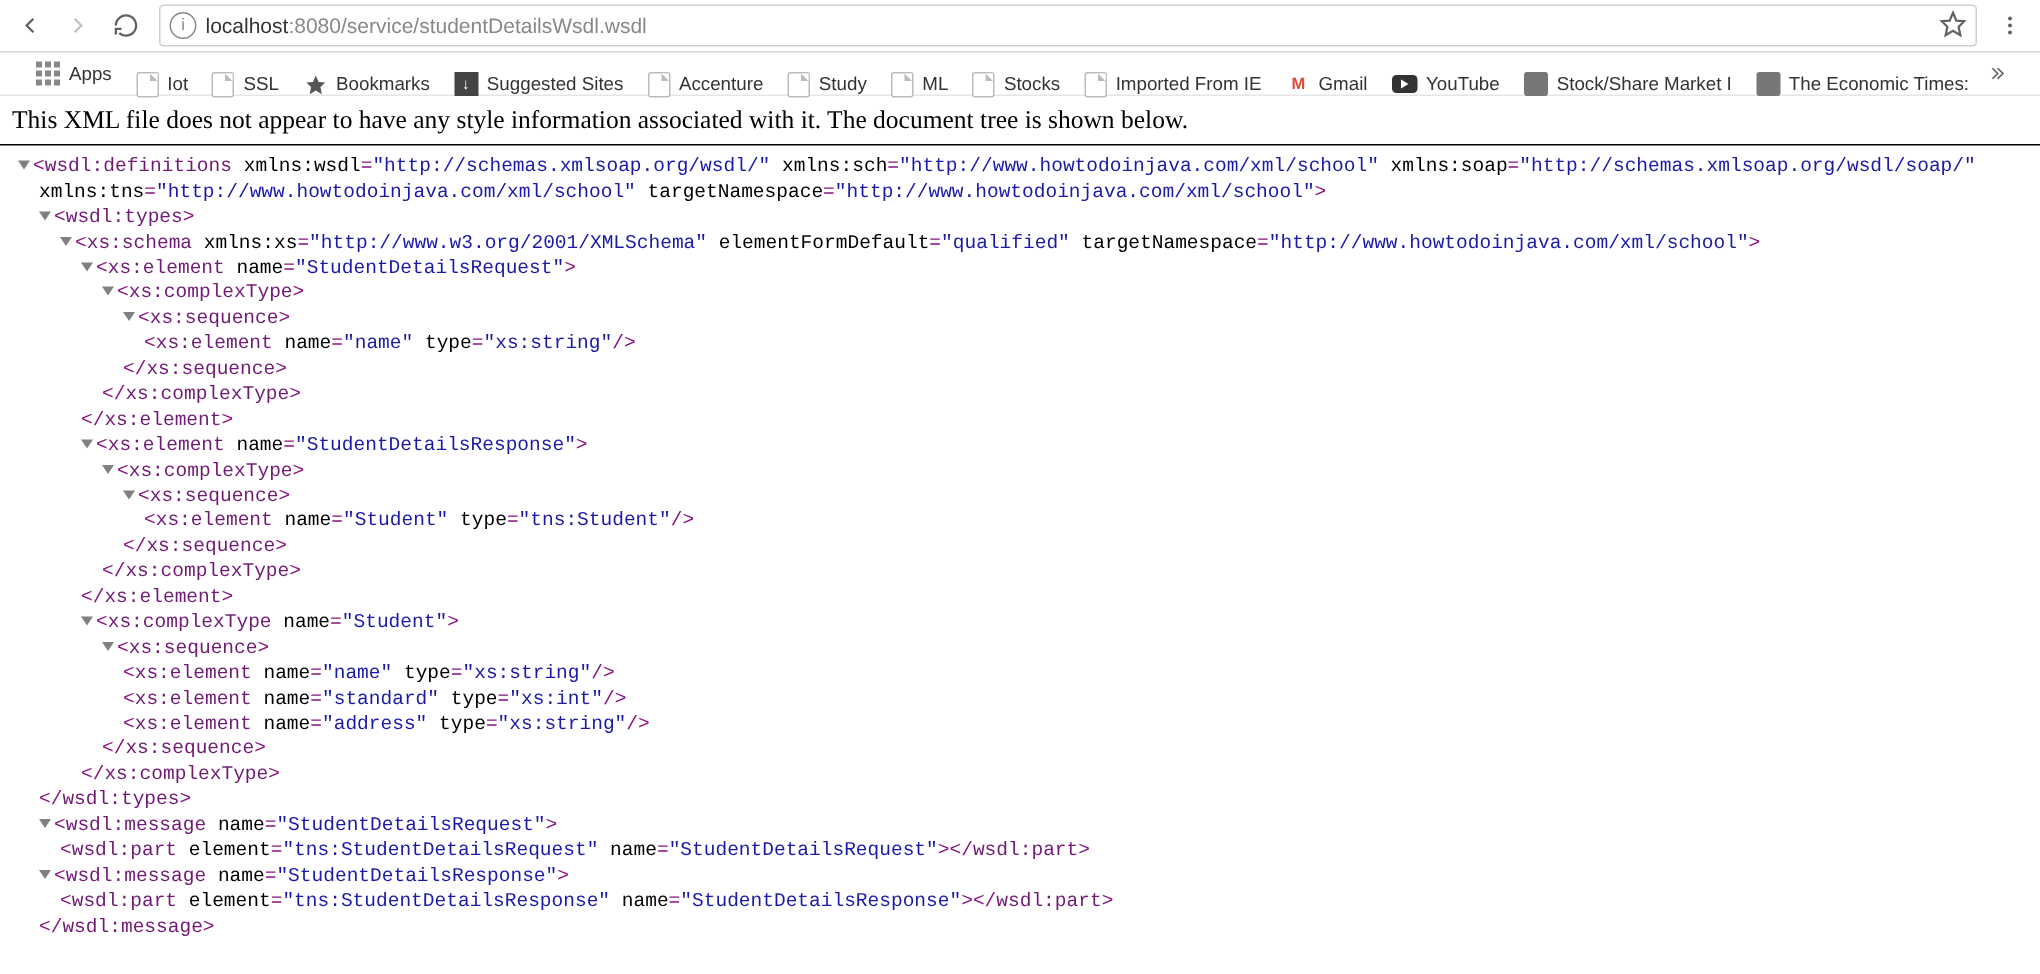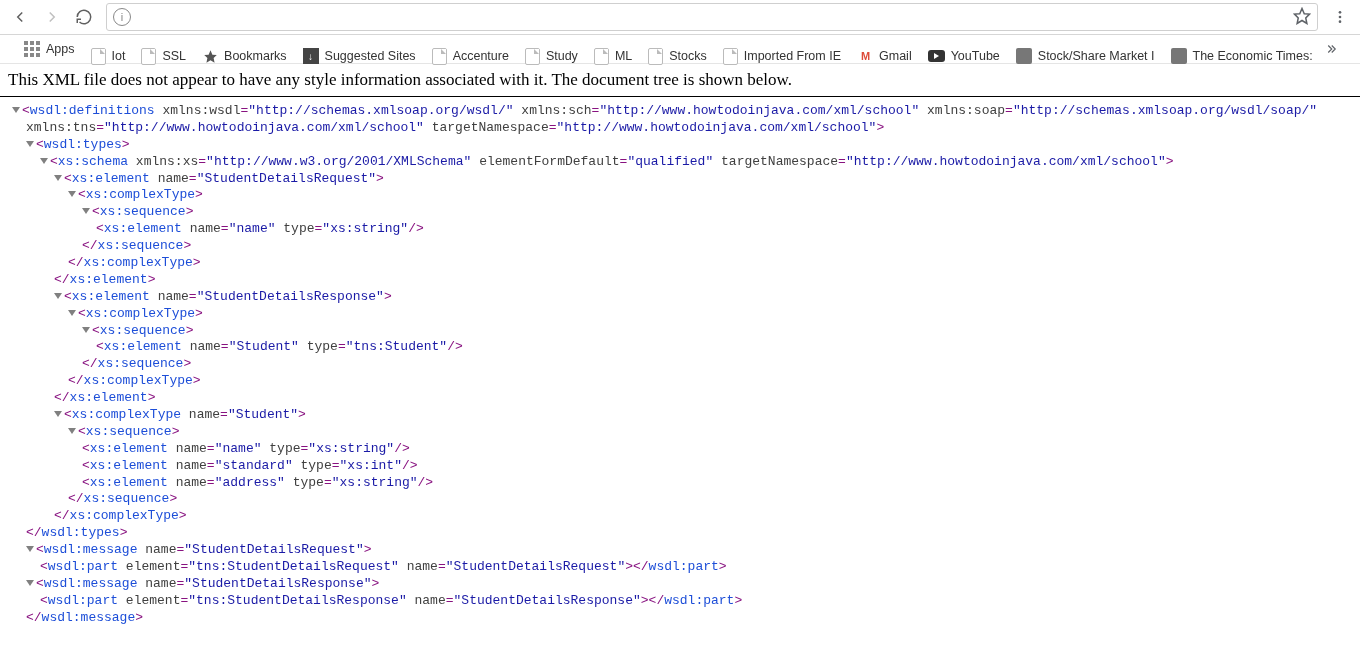--- a/index.html
+++ b/index.html
@@ -174,22 +174,22 @@
     vertical-align: 1px;
     cursor:pointer;
   }
   .pad0 { padding-left: 8px; }
   .pad1 { padding-left: 22px; }
   .pad2 { padding-left: 36px; }
   .pad3 { padding-left: 50px; }
   .pad4 { padding-left: 64px; }
   .pad5 { padding-left: 78px; }
   .pad6 { padding-left: 92px; }
-  .t-tag   { color:#1d4ed8; }
-  .t-attr  { color:#404040; }
+  .t-tag   { color:#701a75; }
+  .t-attr  { color:#000000; }
   .t-val   { color:#1a1aa6; }
   .t-punct { color:#881280; }
   
   .viewport::-webkit-scrollbar { width: 16px; }
   .viewport::-webkit-scrollbar-track { background:#f1f1f1; }
   .viewport::-webkit-scrollbar-thumb { background:#c1c1c1; border-radius:2px; }
   .viewport::-webkit-scrollbar-button { height:16px; background:#f1f1f1; }
 </style>
 </head>
 <body>
@@ -206,20 +206,23 @@
       </svg>
   </div>
   <div class="nav-btn">
     <svg viewBox="0 0 24 24" fill="none" stroke="currentColor" stroke-width="2">
         <path d="M3 12a9 9 0 1 1 3 6.7"></path>
         <path d="M3 20v-5h5"></path>
       </svg>
   </div>
   <div class="omnibox">
     <span class="info-icon">i</span>
+    <span class="url">
+      <span class="host">localhost</span><span class="path">:8080</span><span class="path">/service/studentDetailsWsdl.wsdl</span>
+    </span>
     <span class="star">
       <svg viewBox="0 0 24 24" fill="none" stroke="currentColor" stroke-width="2">
           <polygon points="12 2 15 9 22 9.5 17 14.5 18.5 22 12 18 5.5 22 7 14.5 2 9.5 9 9 12 2"></polygon>
         </svg>
     </span>
   </div>
   <div class="menu-dots">
     <svg viewBox="0 0 24 24" fill="currentColor">
         <circle cx="12" cy="5" r="2"></circle>
         <circle cx="12" cy="12" r="2"></circle>

